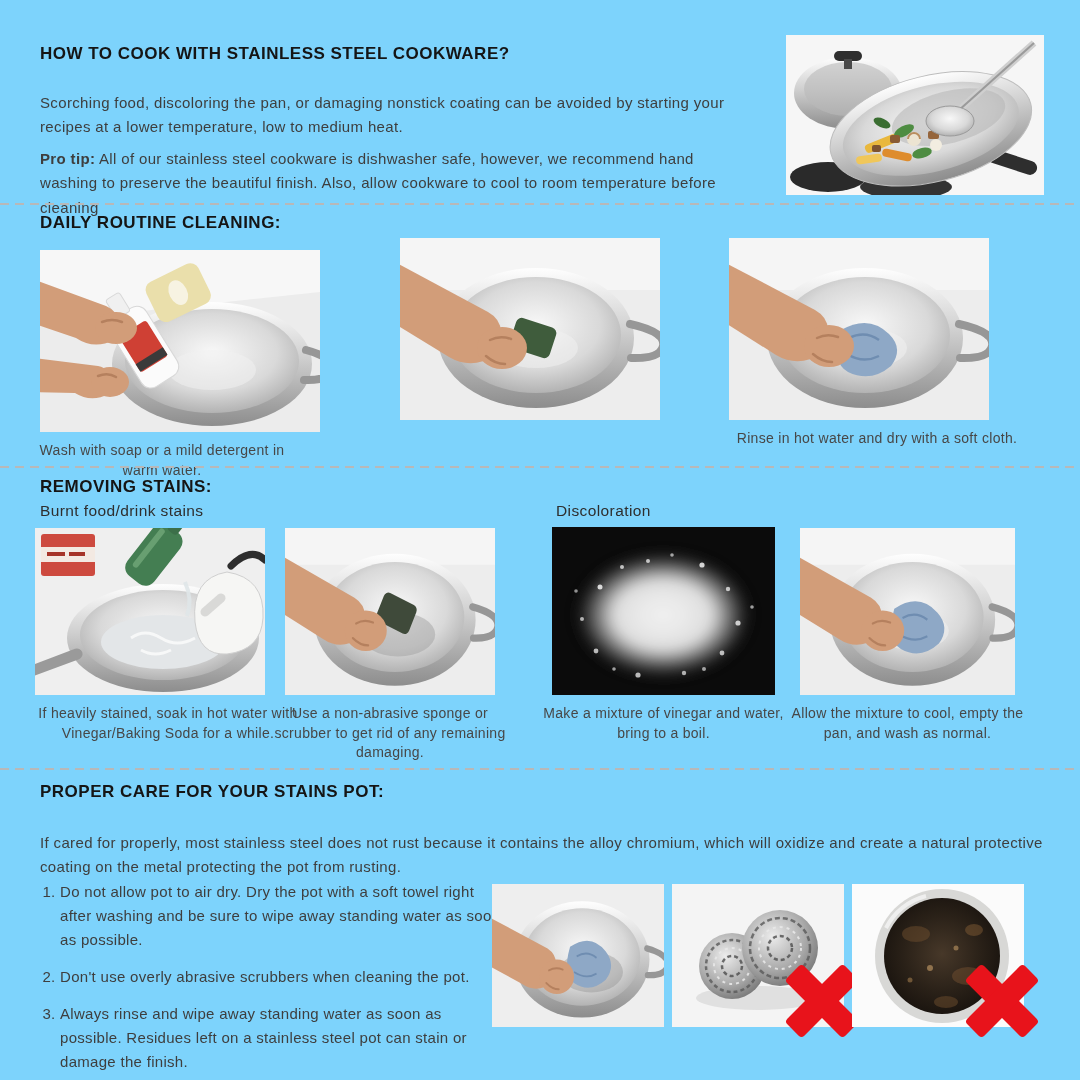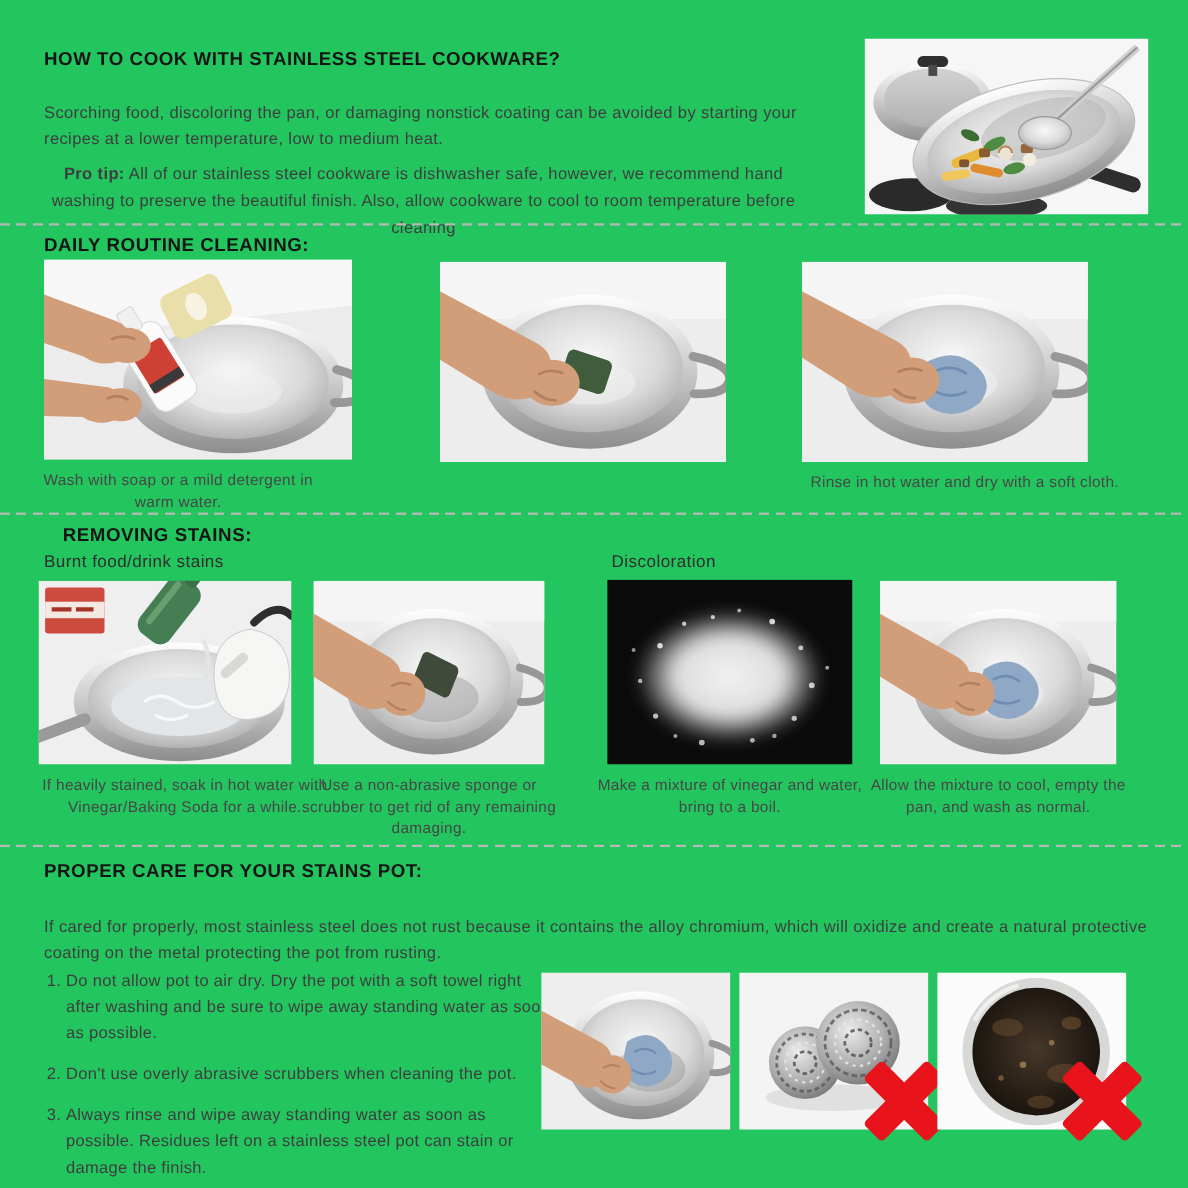--- a/index.html
+++ b/index.html
@@ -1,17 +1,17 @@
 <!DOCTYPE html>
 <html style="--divider: #b8b8b8; --heading-text: #151515; --body-text: #3e3e3e; --caption-text: #474747; --x-mark: #e8131b;"><head>
 <meta charset="utf-8">
 <style>
   html,body{margin:0;padding:0;background:#fff;}
   #canvas{
-    position:relative;width:1080px;height:1080px;background:#22c55e;overflow:hidden;
+    position:relative;width:1080px;height:1080px;background:#7dd3fc;overflow:hidden;
     font-family:"Liberation Sans", sans-serif;color:var(--body-text,#3e3e3e);
   }
   .abs{position:absolute;}
   .h{font-size:17px;font-weight:bold;letter-spacing:.5px;color:var(--heading-text,#151515);}
   .body-text{font-size:15px;line-height:1.62;letter-spacing:.35px;color:var(--body-text,#3e3e3e);margin-top:29px;}
   .divider{position:absolute;left:0;width:1080px;height:2px;
     background:repeating-linear-gradient(90deg,var(--divider,#b8b8b8) 0 9px,transparent 9px 15px);}
   .figure{position:absolute;}
   .figure svg{display:block;}
   .caption{margin:9px 0 0 -12px;width:calc(100% + 24px);text-align:center;font-size:14px;
@@ -61,21 +61,21 @@
     <filter id="soft" x="-40%" y="-40%" width="180%" height="180%">
         <feGaussianBlur stdDeviation="7"></feGaussianBlur>
       </filter>
   </defs>
 </svg>
 
 <div id="canvas">
 
   <div class="abs h" style="left:40px;top:44px;width:720px;">HOW TO COOK WITH STAINLESS STEEL COOKWARE?</div>
   <p class="abs body-text" style="left:40px;top:62px;width:700px;">Scorching food, discoloring the pan, or damaging nonstick coating can be avoided by starting your recipes at a lower temperature, low to medium heat.</p>
-  <p class="abs body-text" style="left:40px;top:118px;width:690px;text-align:center;"><span class="bold">Pro tip:</span><span> All of our stainless steel cookware is dishwasher safe, however, we recommend hand washing to preserve the beautiful finish. Also, allow cookware to cool to room temperature before cleaning</span></p>
+  <p class="abs body-text" style="left:40px;top:118px;width:690px;"><span class="bold">Pro tip:</span><span> All of our stainless steel cookware is dishwasher safe, however, we recommend hand washing to preserve the beautiful finish. Also, allow cookware to cool to room temperature before cleaning</span></p>
 
   <div class="figure" style="left:786px;top:35px;">
     <svg width="258" height="160" viewBox="0 0 258 160">
       <rect width="258" height="160" fill="#f6f6f6"></rect>
 
       <g>
         <ellipse cx="62" cy="58" rx="54" ry="36" fill="url(#rimG)"></ellipse>
         <ellipse cx="62" cy="54" rx="44" ry="27" fill="#b9b9b9" opacity=".6"></ellipse>
         <rect x="48" y="16" width="28" height="10" rx="5" fill="#2f2f2f"></rect>
         <rect x="58" y="24" width="8" height="10" fill="#4a4a4a"></rect>
@@ -111,21 +111,21 @@
         <line x1="248" y1="8" x2="172" y2="76" stroke="#9a9a9a" stroke-width="2"></line>
         <ellipse cx="164" cy="86" rx="24" ry="15" fill="url(#bowlG)" stroke="#9a9a9a"></ellipse>
       </g>
     </svg>
   </div>
 
   <div class="divider" style="top:203px;"></div>
 
   <div class="abs h" style="left:40px;top:213px;">DAILY ROUTINE CLEANING:</div>
 
-  <div class="figure" style="left:40px;top:236px;width:244px;">
+  <div class="figure" style="left:40px;top:250px;width:244px;">
     <svg width="280" height="182" viewBox="0 0 280 182">
       <rect width="280" height="182" fill="#ececec"></rect>
       <polygon points="0,0 280,0 280,42 0,72" fill="#f7f7f7"></polygon>
       <g>
         <ellipse cx="172" cy="114" rx="100" ry="62" fill="url(#rimG)"></ellipse>
         <ellipse cx="172" cy="111" rx="87" ry="52" fill="url(#bowlG)"></ellipse>
         <ellipse cx="172" cy="120" rx="44" ry="20" fill="#f0f0f0" opacity=".55"></ellipse>
         <path d="M266 100 q30 8 26 20 q-4 11 -28 10" fill="none" stroke="#979797" stroke-width="8" stroke-linecap="round"></path>
       </g>
       <g transform="rotate(-26 140 44)">
@@ -186,21 +186,21 @@
         <path d="M-5 24 L86 72 q16 9 12 26 l-5 18 q-24 14 -46 1 L-5 84 Z" fill="#d29d79"></path>
         <ellipse cx="100" cy="108" rx="25" ry="21" fill="#d29d79"></ellipse>
         <path d="M84 116 q9 8 19 8 M88 100 q10 -5 21 -1" stroke="#b5805e" stroke-width="2.5" fill="none" stroke-linecap="round"></path>
       </g>
     </svg>
     <p class="caption">Rinse in hot water and dry with a soft cloth.</p>
   </div>
 
   <div class="divider" style="top:466px;"></div>
 
-  <div class="abs h" style="left:40px;top:477px;margin-left:17px;">REMOVING STAINS:</div>
+  <div class="abs h" style="left:40px;top:477px;">REMOVING STAINS:</div>
   <div class="abs sublabel" style="left:40px;top:502px;">Burnt food/drink stains</div>
   <div class="abs sublabel" style="left:556px;top:502px;">Discoloration</div>
 
   <div class="figure" style="left:35px;top:528px;width:266px;">
     <svg width="230" height="167" viewBox="0 0 230 167">
       <rect width="230" height="167" fill="#efefef"></rect>
       <g>
         <ellipse cx="128" cy="110" rx="96" ry="54" fill="url(#rimG)"></ellipse>
         <ellipse cx="128" cy="107" rx="83" ry="45" fill="url(#bowlG)"></ellipse>
         <ellipse cx="128" cy="114" rx="62" ry="27" fill="#e3e6e8"></ellipse>

